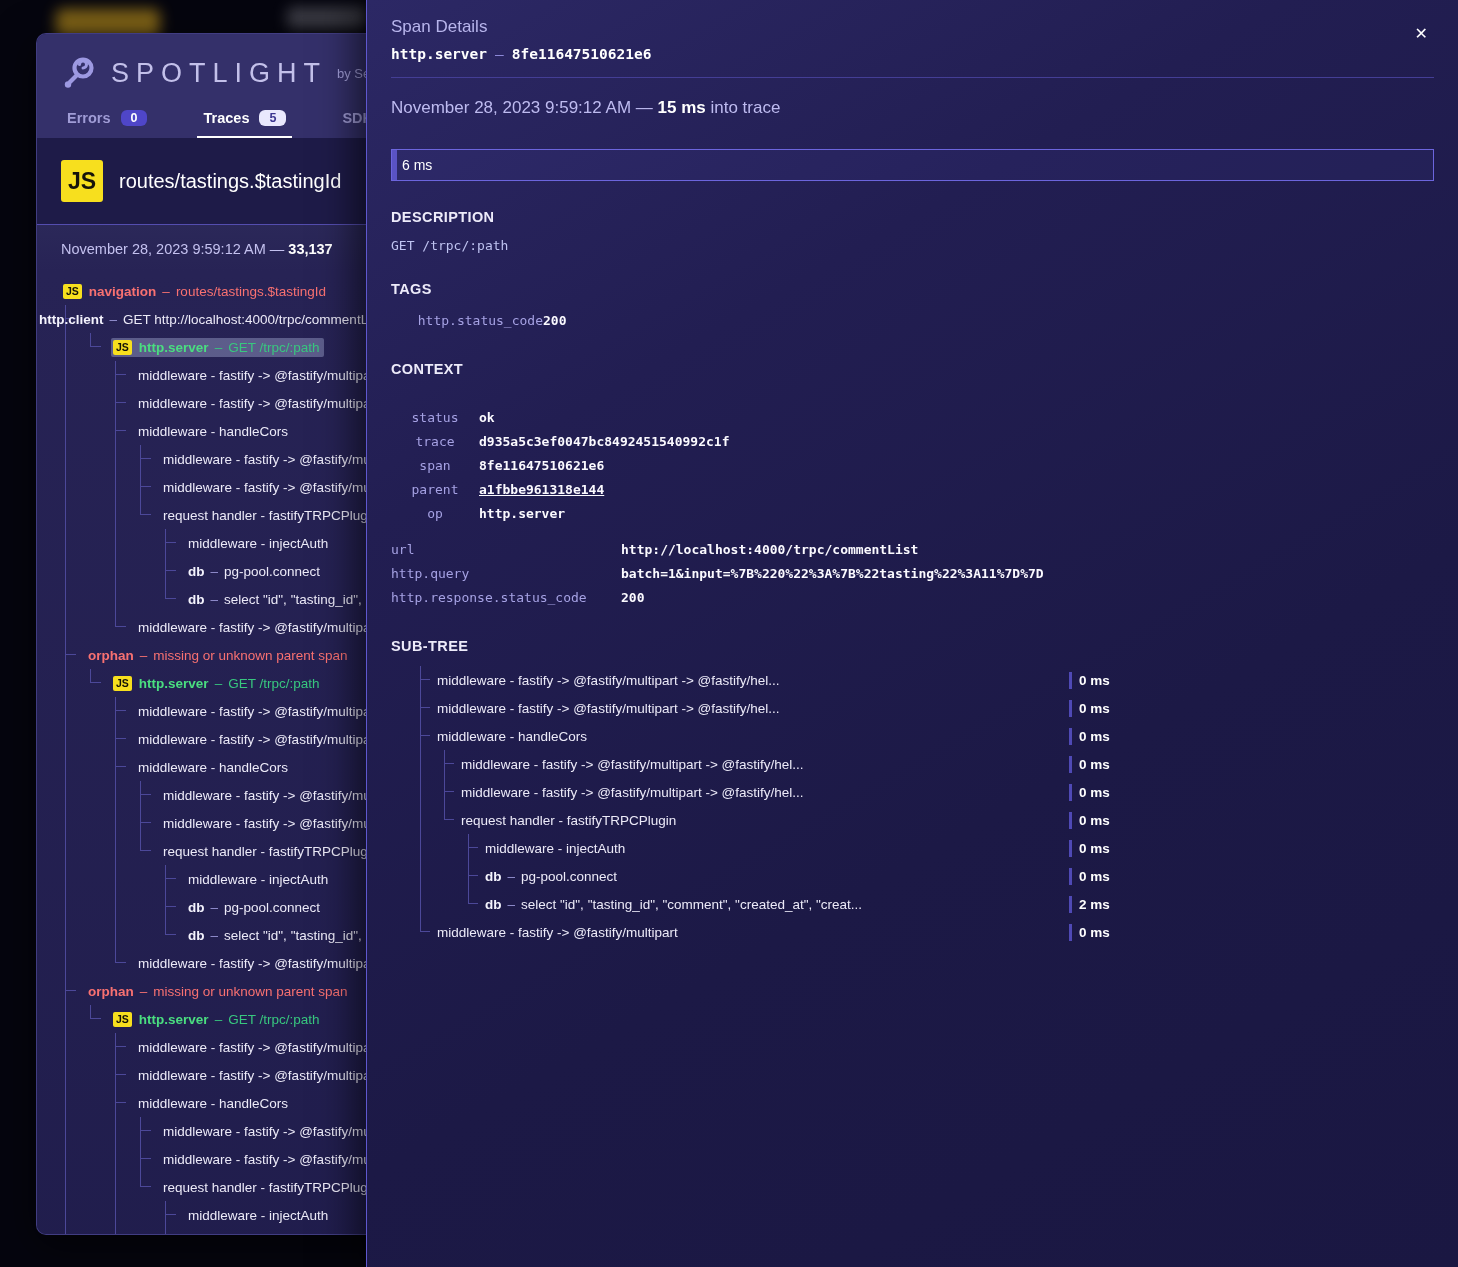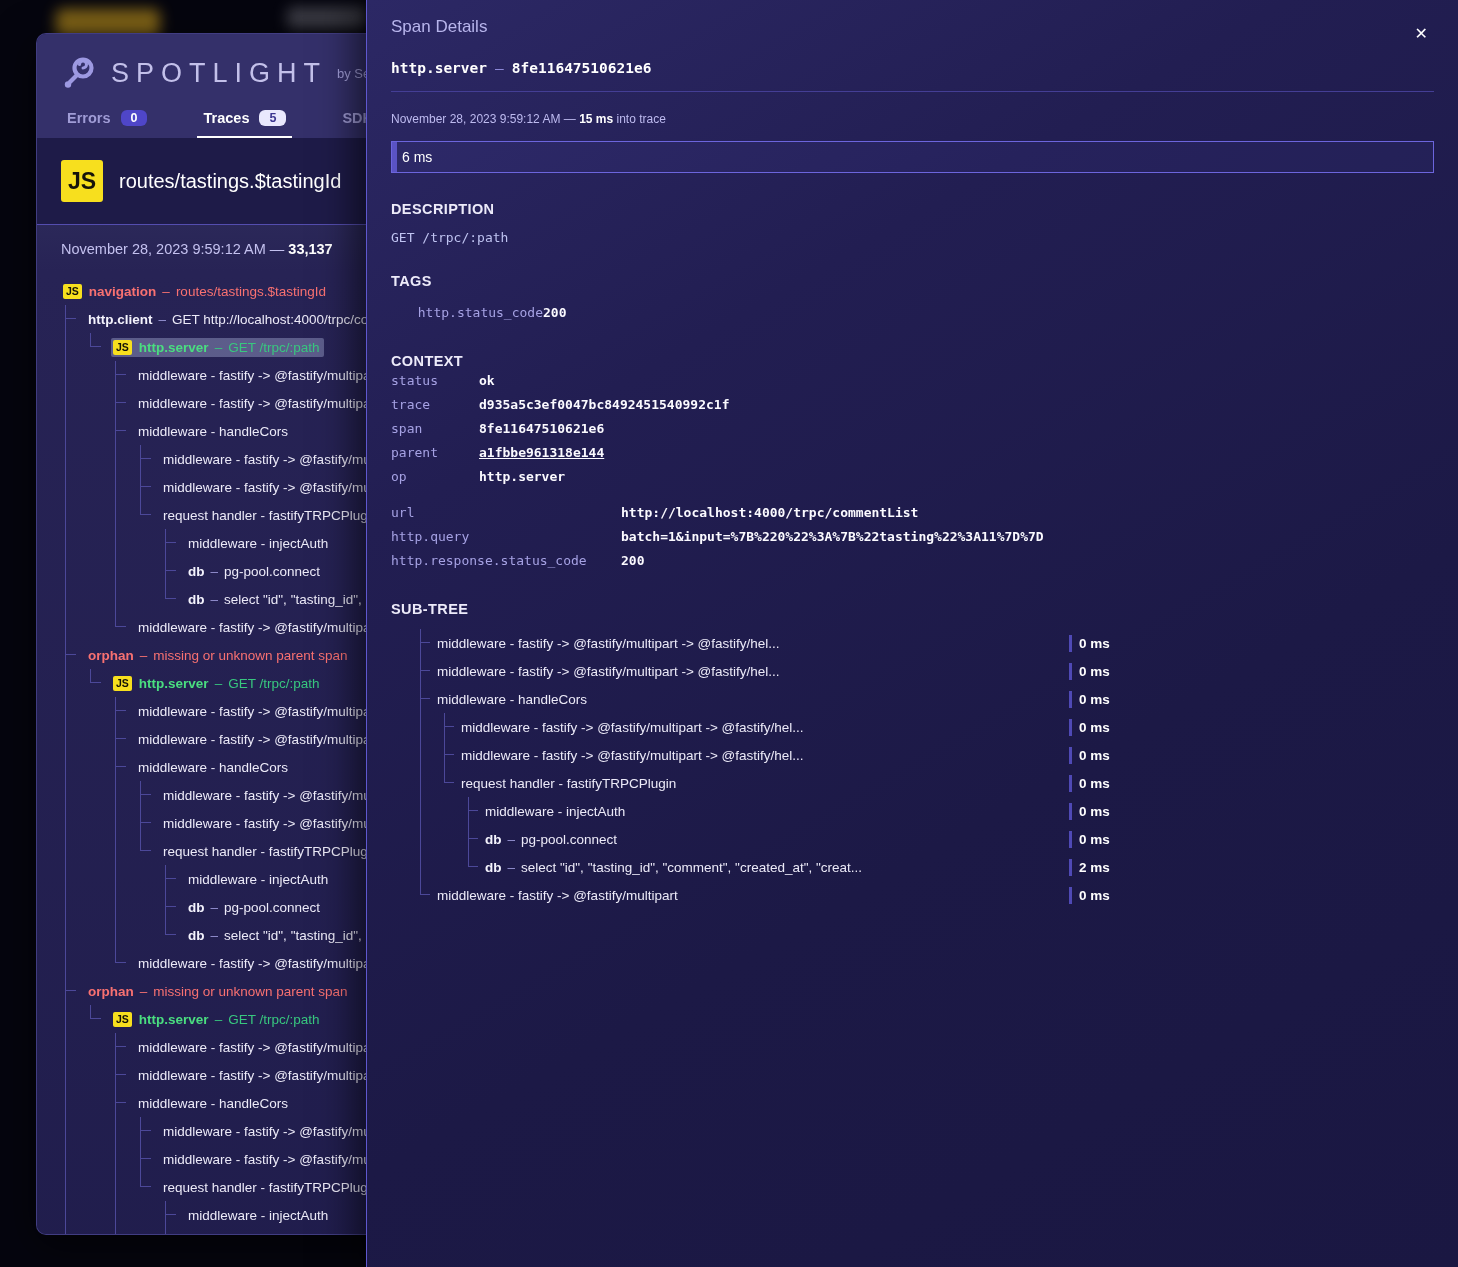--- a/index.html
+++ b/index.html
@@ -70,37 +70,37 @@
   
   .span-panel{
     position:absolute;left:366px;top:0;width:1092px;height:1267px;z-index:2;box-sizing:border-box;
     background:linear-gradient(150deg,#2c2865 0%,#221e52 28%,#1c1946 62%,#1a1742 100%);
     border-left:1px solid #5f58cf;
     box-shadow:-12px 0 34px rgba(0,0,0,.55);
     padding:0 24px;overflow:hidden;
   }
   .sp-head{padding:17px 0 15px 0;border-bottom:1px solid #443e95;position:relative;}
   .sp-title{color:#b8b5ec;font-size:17px;}
-  .sp-sub{margin-top:23px;font-size:14.5px;color:#ffffff;font-weight:700;}
+  .sp-sub{margin-top:9px;font-size:14.5px;color:#ffffff;font-weight:700;}
   .sp-sub .dash{color:#8f8bdb;font-weight:400;margin:0 8px;}
   .close-btn{position:absolute;right:6px;top:26px;color:#ffffff;font-size:16px;cursor:pointer;line-height:1;}
-  .sp-meta{margin:20px 0 15px 0;color:#bebbf0;font-size:12px;}
+  .sp-meta{margin:20px 0 31px 0;color:#bebbf0;font-size:17px;}
   .sp-meta b{color:#ffffff;}
   .durbar{position:relative;height:30px;border:1px solid #6c65dd;background:rgba(103,96,222,.07);
        display:flex;align-items:center;margin-bottom:10px;}
   .durbar-tick{position:absolute;left:0;top:0;bottom:0;width:5px;background:#5a53c4;}
   .durbar-lbl{margin-left:10px;color:#ffffff;font-size:14px;}
   .sec-h{color:#edebfa;font-weight:700;font-size:14.5px;letter-spacing:.4px;margin-top:28px;}
   .desc-val{margin-top:13px;font-size:13px;color:#bfc3f1;}
   .kv{display:flex;font-size:13px;line-height:24px;font-family:"DejaVu Sans Mono",monospace;}
   .kv .k{color:#a6a2e4;flex:none;}
   .kv .v{color:#fbfaff;font-weight:700;white-space:nowrap;}
   .kv .v.link{text-decoration:underline;cursor:pointer;}
   .tags-rows{margin-top:12px;text-align:right;} .tags-rows .k{width:152px;}
-  .ctx-rows{margin-top:0;}  .ctx-rows .k{width:88px;}
+  .ctx-rows{margin-top:29px;text-align:center;}  .ctx-rows .k{width:88px;}
   .data-rows{margin-top:12px;} .data-rows .k{width:230px;}
 
   .subtree{position:relative;margin-top:12px;}
   .strow{position:relative;height:28px;white-space:nowrap;cursor:pointer;}
   .strow .txt{position:absolute;top:0;height:28px;display:flex;align-items:center;font-size:13.5px;color:#eceaf8;}
   .sdur-tick{position:absolute;left:678px;top:6px;width:3px;height:17px;background:#4f49b5;}
   .sdur{position:absolute;left:688px;top:0;height:28px;display:flex;align-items:center;
         color:#ffffff;font-weight:700;font-size:13.5px;}
 </style>
 </head>
@@ -156,21 +156,21 @@
             <span class="nm c-red">navigation</span>
             <span class="sp-sep c-red">–</span>
             <span class="c-red">routes/tastings.$tastingId</span>
           </span>
         </span>
       </div>
       <div class="trow">
         <span class="gline" style="left: 28px;"></span>
         <span class="connv" style="left: 28px;"></span>
         <span class="connh" style="left: 28px;"></span>
-        <span class="rowline" style="padding-left: 49px;">
+        <span class="rowline" style="">
           <span class="seg">
             <span class="nm c-white">http.client</span>
             <span class="sep-dim">–</span>
             <span class="c-plain">GET http://localhost:4000/trpc/commentList</span>
           </span>
         </span>
       </div>
       <div class="trow">
         <span class="gline" style="left: 28px;"></span>
         <span class="connv" style="left: 53px;"></span>

